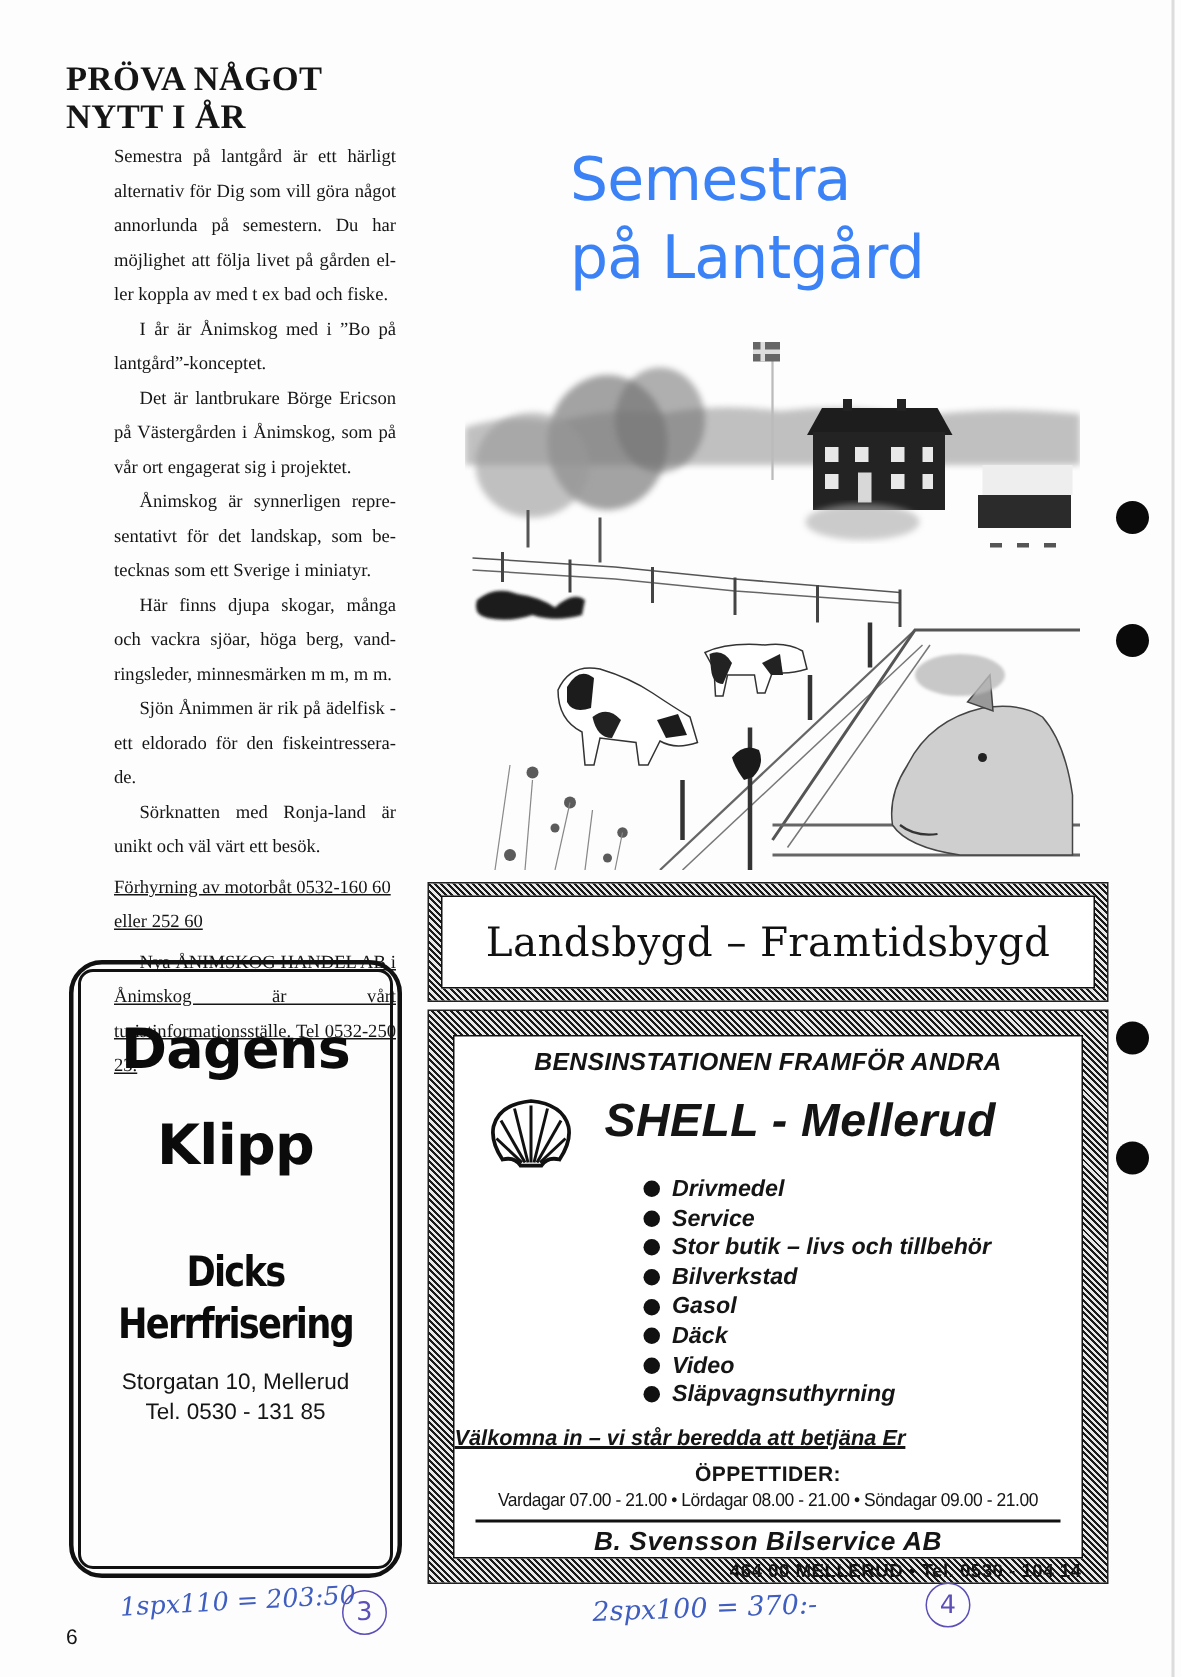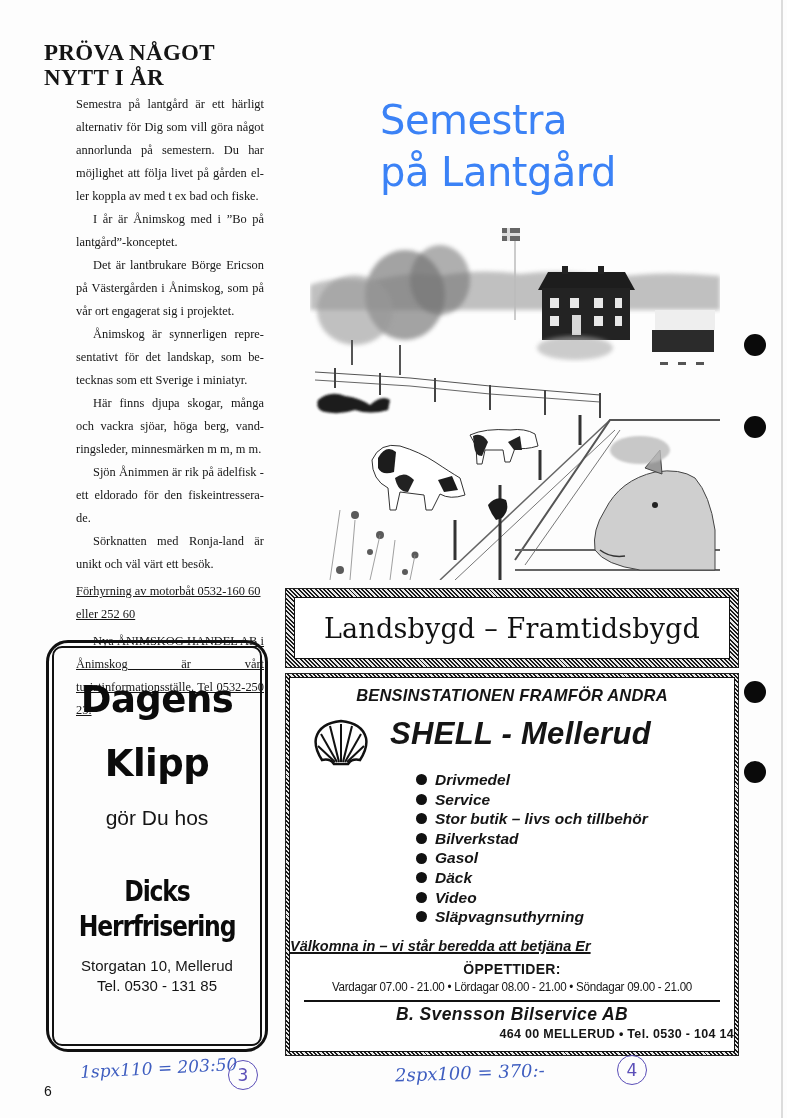--- a/index.html
+++ b/index.html
@@ -36,21 +36,21 @@
   
   .illus { position: absolute; left: 310px; top: 210px; width: 410px; height: 370px; }
 
   
   .hatch { background: repeating-linear-gradient(45deg, #1a1a1a 0 1.4px, #e8e8e8 1.4px 3px); }
   .banner { position: absolute; left: 285px; top: 588px; width: 454px; height: 80px; padding: 8px; border: 1px solid #222; }
   .banner-inner { width: 100%; height: 100%; background: #fff; border: 1.5px solid #111; display: flex; align-items: center; justify-content: center; }
   .banner-text { font-family: "DejaVu Serif", serif; font-size: 27px; letter-spacing: 0.2px; color: #111; }
 
   
-  .shell { position: absolute; left: 285px; top: 673px; width: 454px; height: 383px; padding: 3px; border: 1px solid #222; }
+  .shell { position: absolute; left: 285px; top: 673px; width: 454px; height: 383px; padding: 16px; border: 1px solid #222; }
   .shell-inner { width: 100%; height: 100%; background: #fff; border: 1.5px solid #111; position: relative; }
   .shell .head { position: absolute; left: 0; right: 0; top: 8px; text-align: center; font-family: "Liberation Sans", sans-serif; font-weight: bold; font-style: italic; font-size: 16.5px; letter-spacing: 0.2px; }
   .shell .logo { position: absolute; left: 22px; top: 40px; width: 58px; height: 50px; }
   .shell .brand { position: absolute; left: 100px; top: 38px; font-family: "Liberation Sans", sans-serif; font-weight: bold; font-style: italic; font-size: 31px; letter-spacing: 0.3px; }
   .shell ul { position: absolute; left: 126px; top: 92px; list-style: none; }
   .shell li { font-family: "Liberation Sans", sans-serif; font-weight: bold; font-style: italic; font-size: 15.5px; line-height: 19.6px; display: flex; align-items: center; }
   .shell li .dot { width: 11px; height: 11px; border-radius: 50%; background: #111; margin-right: 8px; flex-shrink: 0; }
   .shell .welcome { position: absolute; left: 0; right: 0; top: 260px; font-family: "Liberation Sans", sans-serif; font-weight: bold; font-style: italic; font-size: 14.5px; text-decoration: underline; text-decoration-thickness: 1.5px; }
   .shell .hours-label { position: absolute; left: 0; right: 0; top: 283px; text-align: center; font-family: "Liberation Sans", sans-serif; font-weight: bold; font-size: 14px; letter-spacing: 0.3px; }
   .shell .hours { position: absolute; left: 0; right: 0; top: 302px; text-align: center; font-family: "Liberation Sans", sans-serif; font-size: 12.5px; letter-spacing: -0.3px; transform: scaleX(0.93); white-space: nowrap; }
@@ -87,21 +87,20 @@
   <p class="ind">Sjön Ånimmen är rik på ädelfisk - ett eldorado för den fiskeintressera-de.</p>
   <p class="ind">Sörknatten med Ronja-land är unikt och väl värt ett besök.</p>
   <p class="gap" style="text-align:left">Förhyrning av motorbåt 0532-160 60 eller 252 60</p>
   <p class="ind gap">Nya ÅNIMSKOG HANDEL AB i Ånimskog är vårt turistinformationsställe. Tel 0532-250 23.</p>
 </div>
 
 <div class="klipp">
   <div class="klipp-inner">
     <div class="big">Dagens</div>
     <div class="big big2">Klipp</div>
-    <div class="mid">gör Du hos</div>
     <div class="name name1">Dicks</div>
     <div class="name">Herrfrisering</div>
     <div class="addr">Storgatan 10, Mellerud</div>
     <div class="addr" style="margin-top:0">Tel. 0530 - 131 85</div>
   </div>
 </div>
 
 <div class="title">
   <div>Semestra</div>
   <div>på Lantgård</div>

